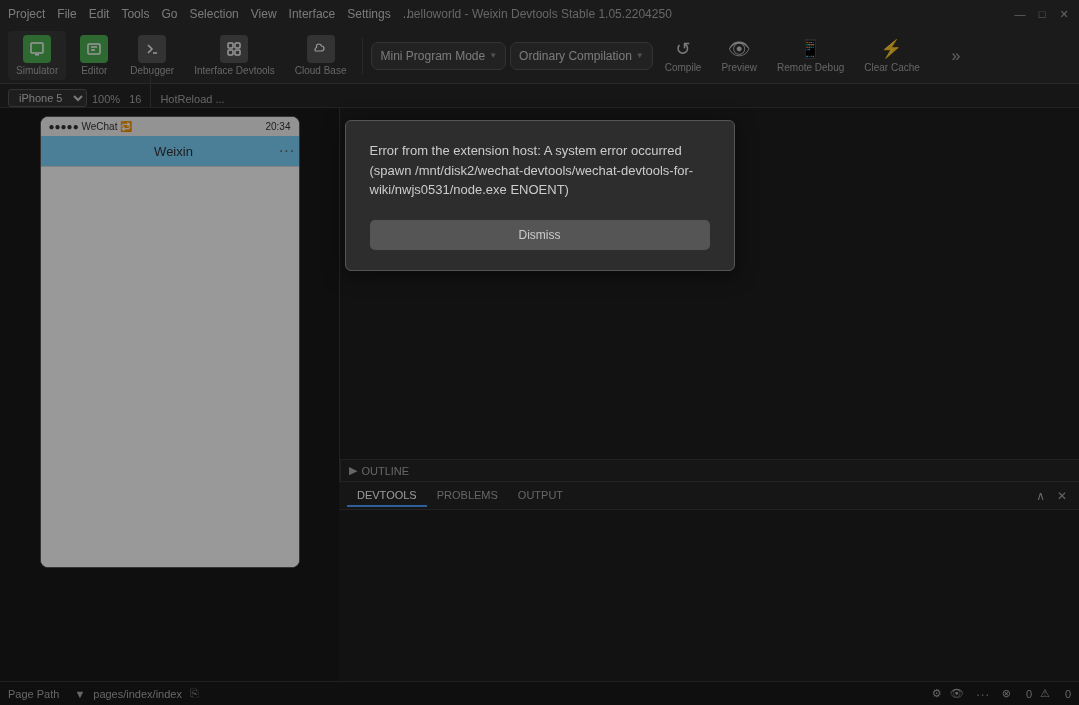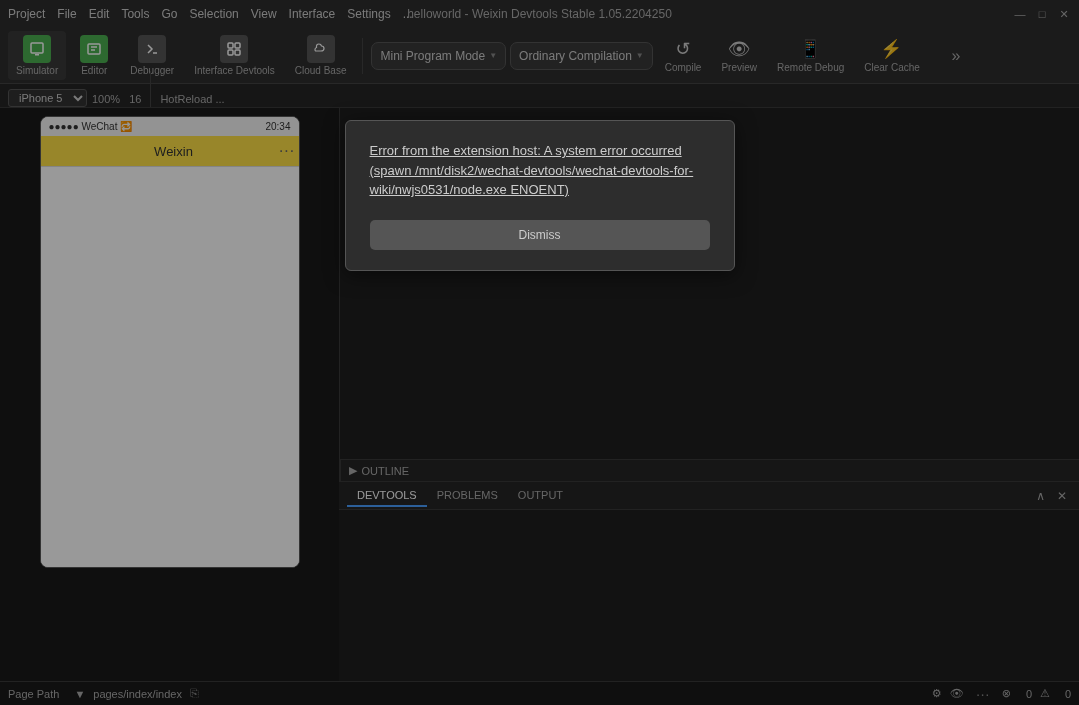--- a/index.html
+++ b/index.html
@@ -190,21 +190,21 @@
     #phone-status-bar {
       background: #f5f5f5;
       display: flex;
       justify-content: space-between;
       align-items: center;
       padding: 4px 8px;
       font-size: 10px;
       color: #333;
     }
     #phone-nav {
-      background: #fde047;
+      background: #7dd3fc;
       border-bottom: 1px solid #ddd;
       display: flex;
       align-items: center;
       justify-content: space-between;
       padding: 6px 4px;
       font-size: 13px;
       color: #333;
       font-weight: 500;
     }
     #phone-content {
@@ -336,21 +336,20 @@
       padding-top: 120px;
       z-index: 100;
     }
     #error-modal {
       background: #2d2d2d;
       border: 1px solid #555;
       border-radius: 6px;
       width: 390px;
       padding: 20px 24px;
       box-shadow: 0 4px 20px rgba(0,0,0,0.5);
-      text-decoration: underline;
     }
     #error-modal p {
       color: #ccc;
       font-size: 13px;
       line-height: 1.5;
       margin-bottom: 20px;
     }
     #dismiss-btn {
       width: 100%;
       padding: 8px;

